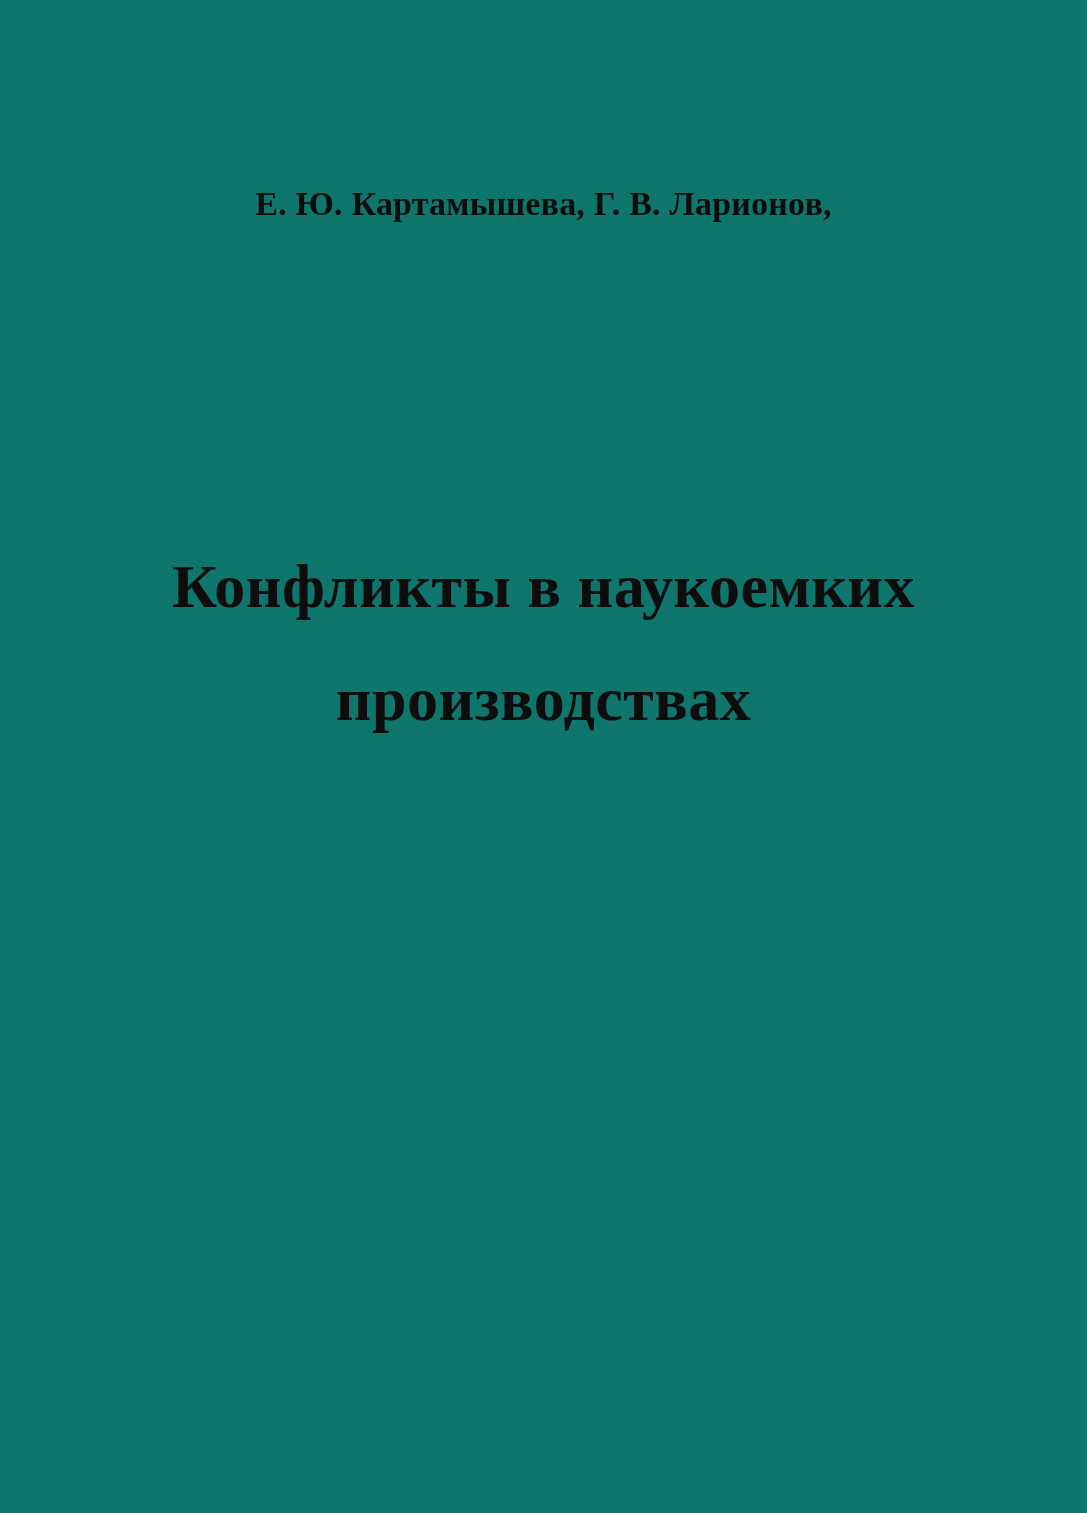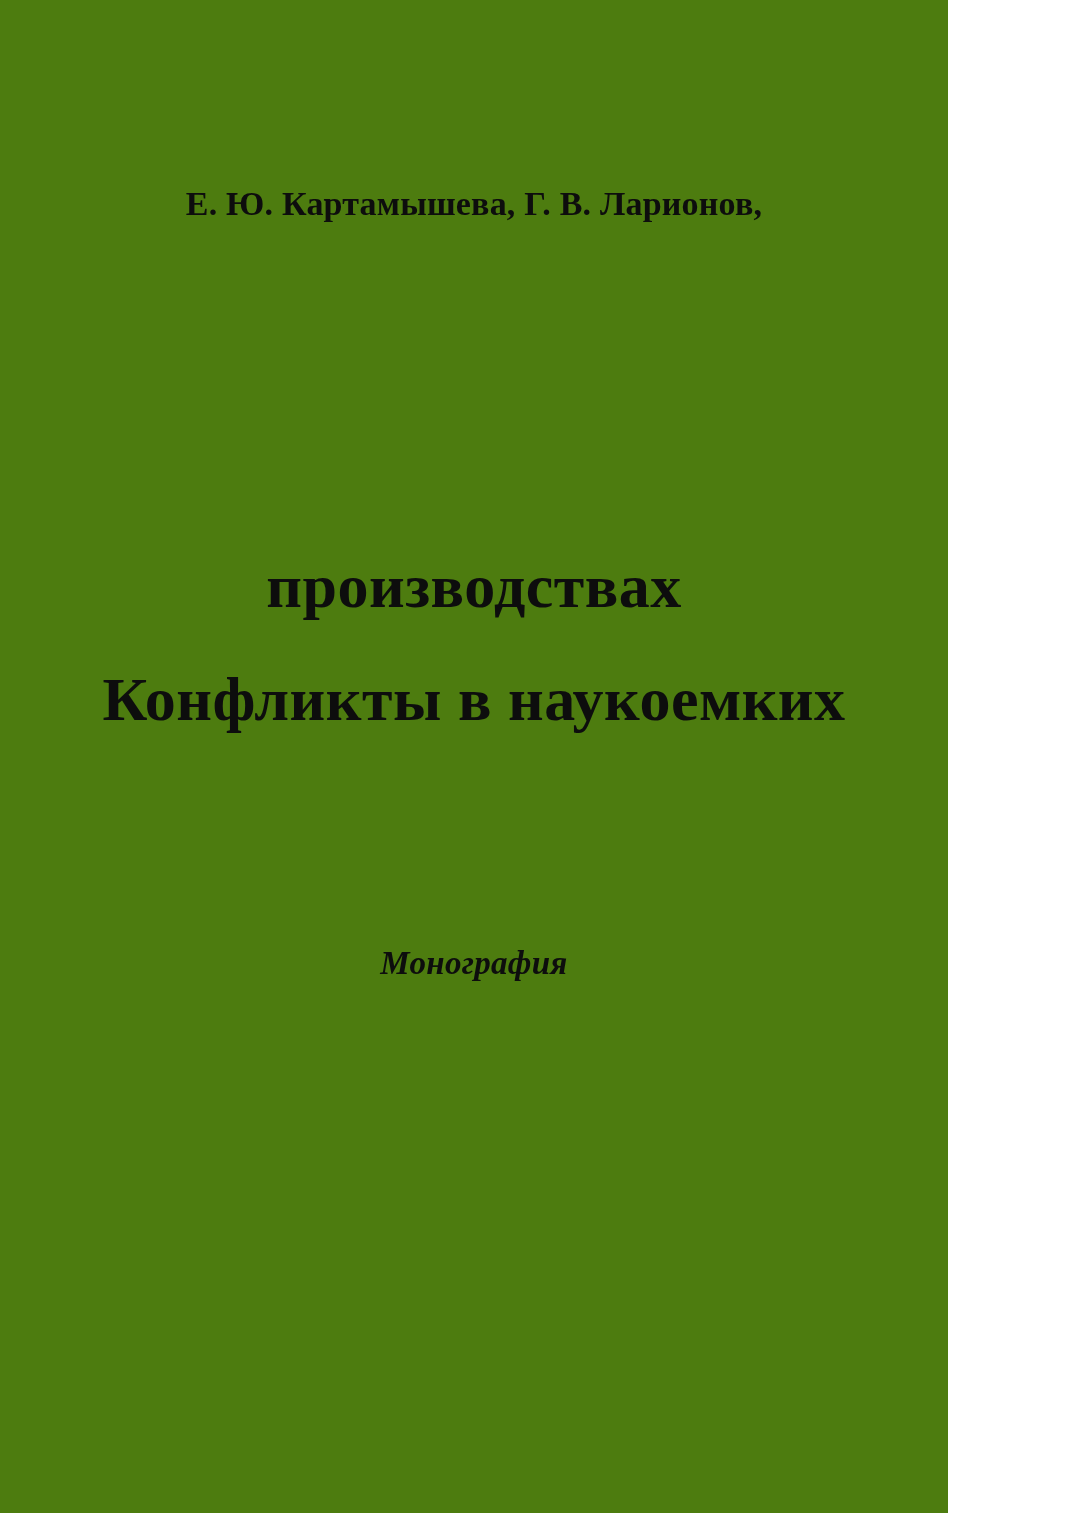--- a/index.html
+++ b/index.html
@@ -9,23 +9,23 @@
   }
   body {
     width: 1087px;
     height: 1513px;
     font-family: "Liberation Serif", serif;
     color: #0d0d0d;
     overflow: hidden;
   }
   .page {
     position: relative;
-    width: 948px;
+    width: 1087px;
     height: 1513px;
-    background: #4d7c0f;
+    background: #0f766e;
     box-sizing: border-box;
   }
   .authors {
     position: absolute;
     top: 176px;
     left: 0;
     right: 0;
     text-align: center;
     font-weight: bold;
     font-size: 34px;
@@ -67,19 +67,18 @@
 </head>
 <body>
 
 <div class="page">
 
   <div class="authors">
     <span class="line line-1">Е. Ю. Картамышева, Г. В. Ларионов,</span>
   </div>
 
   <div class="title">
+    <span class="tline">Конфликты в наукоемких</span>
     <span class="tline">производствах</span>
-    <span class="tline">Конфликты в наукоемких</span>
   </div>
 
-  <div class="subtitle">Монография</div>
 
 </div>
 
 </body></html>

